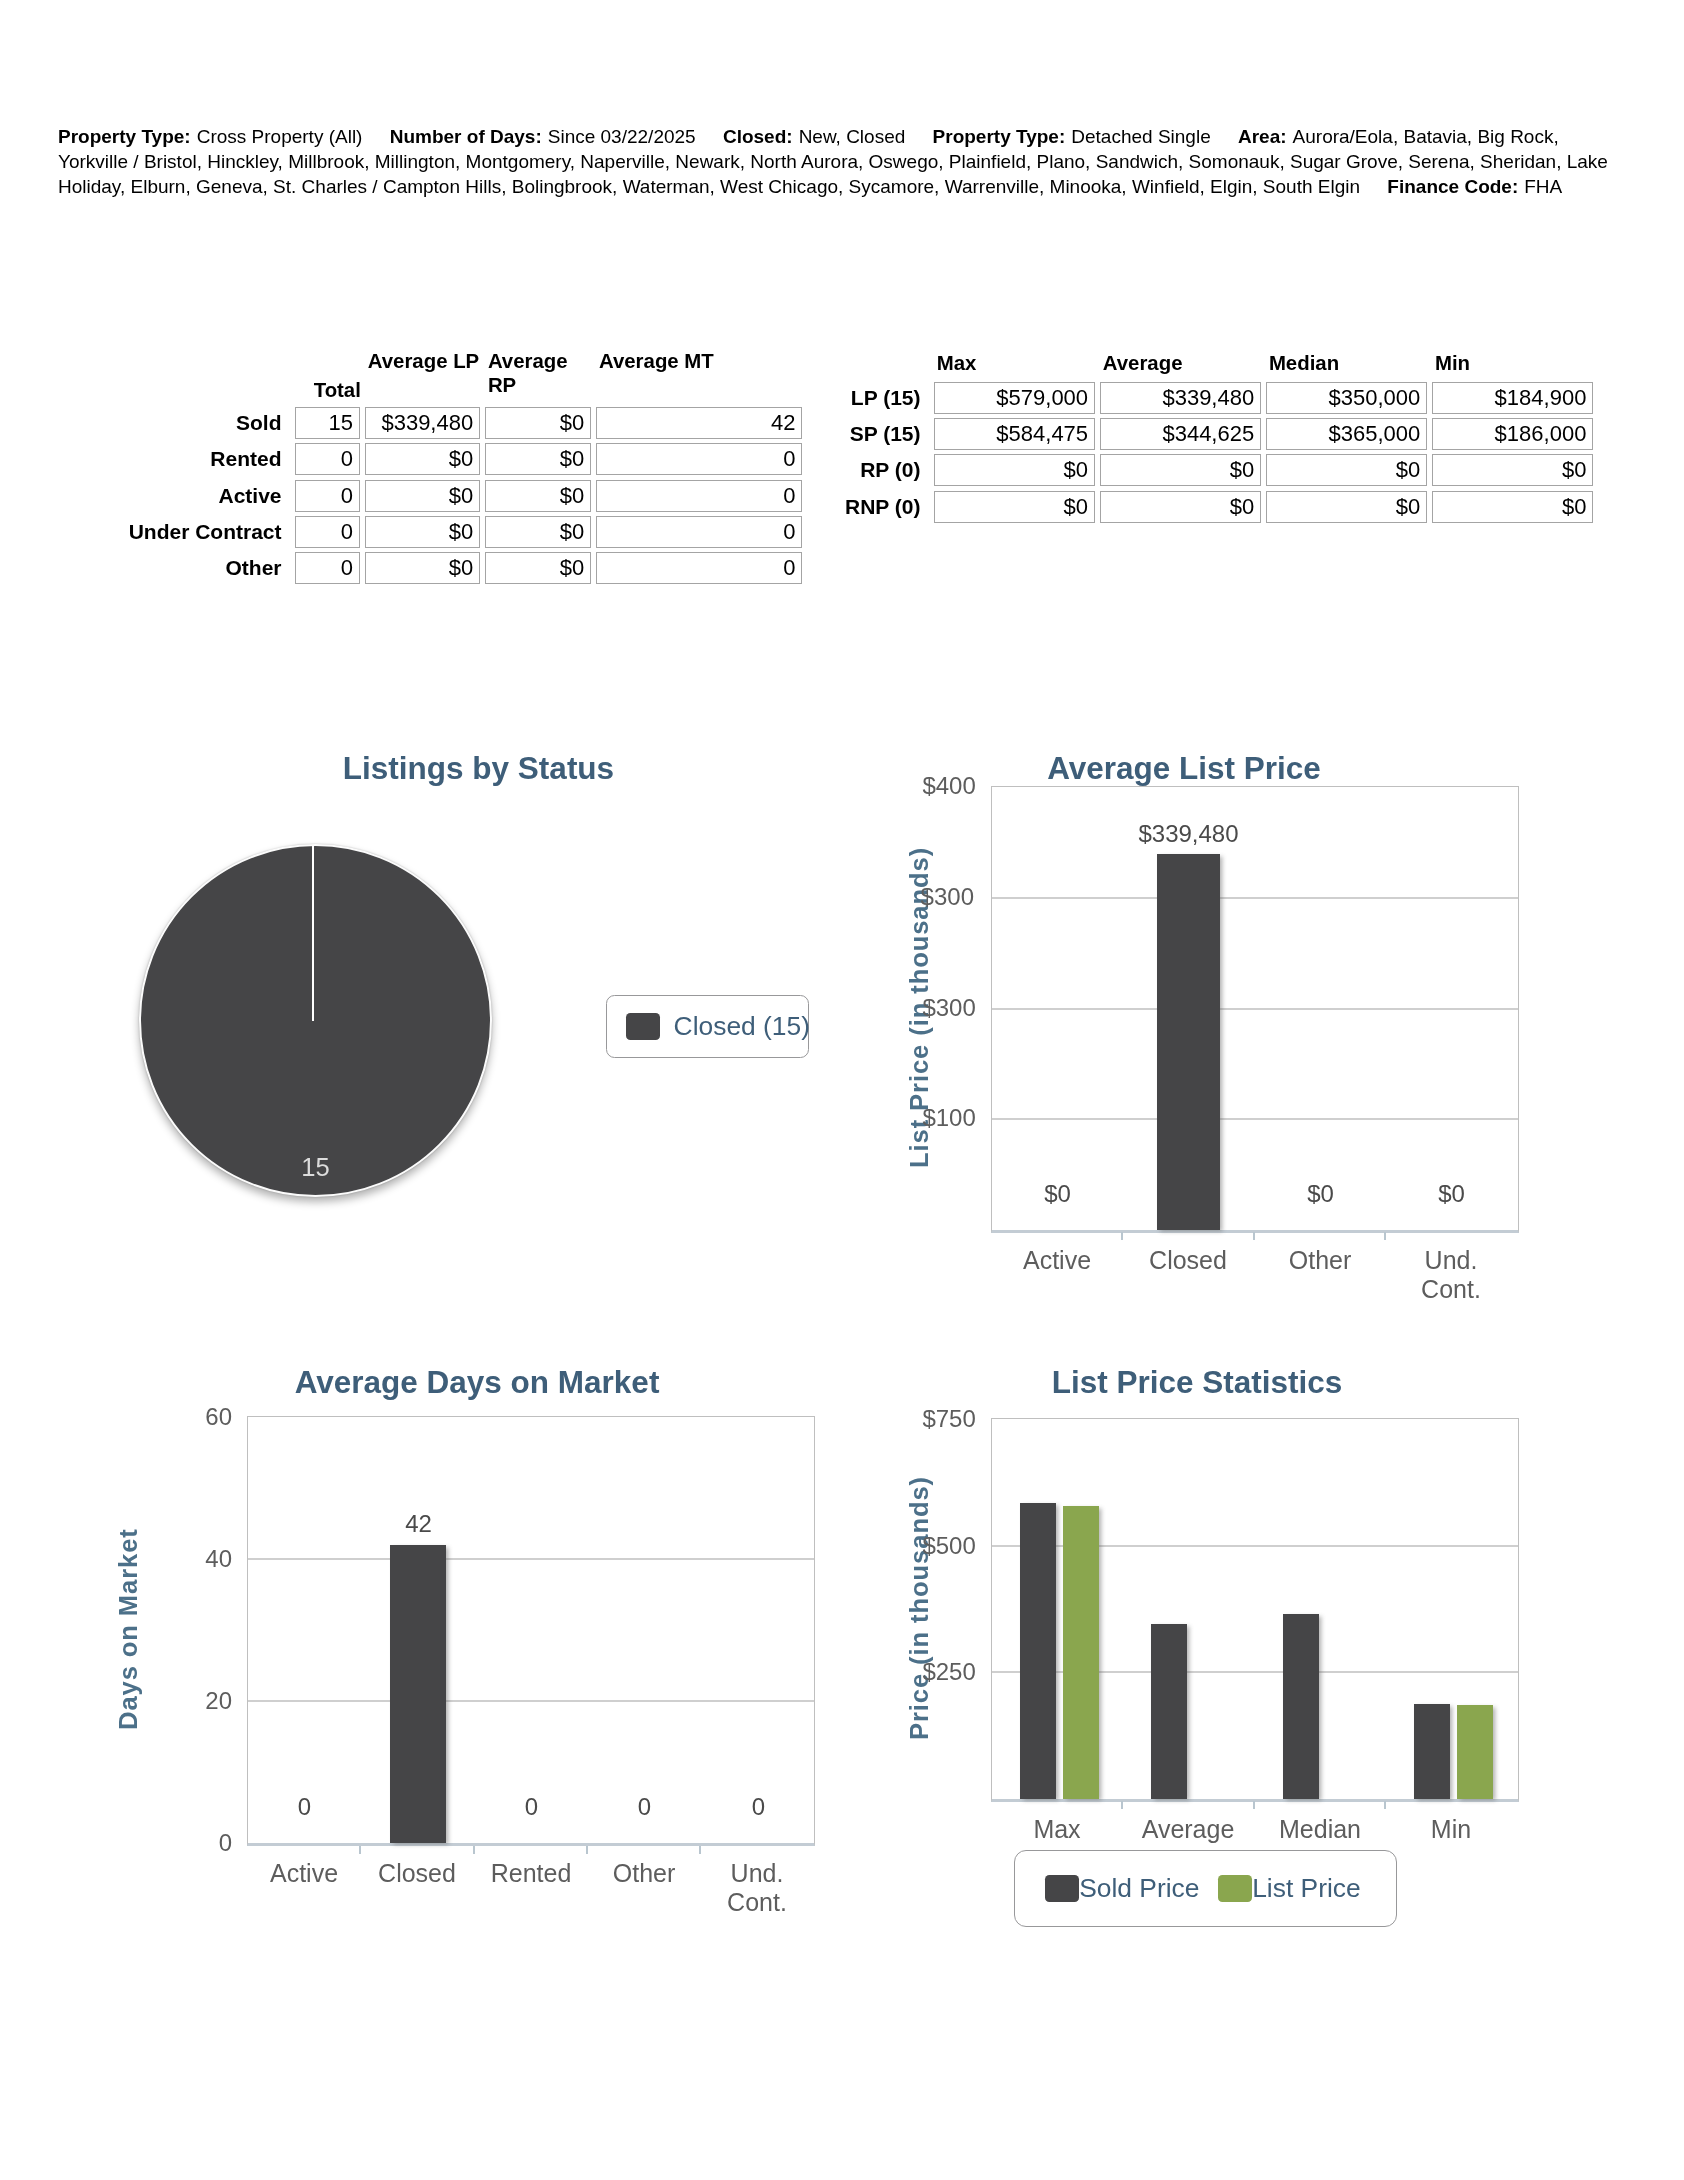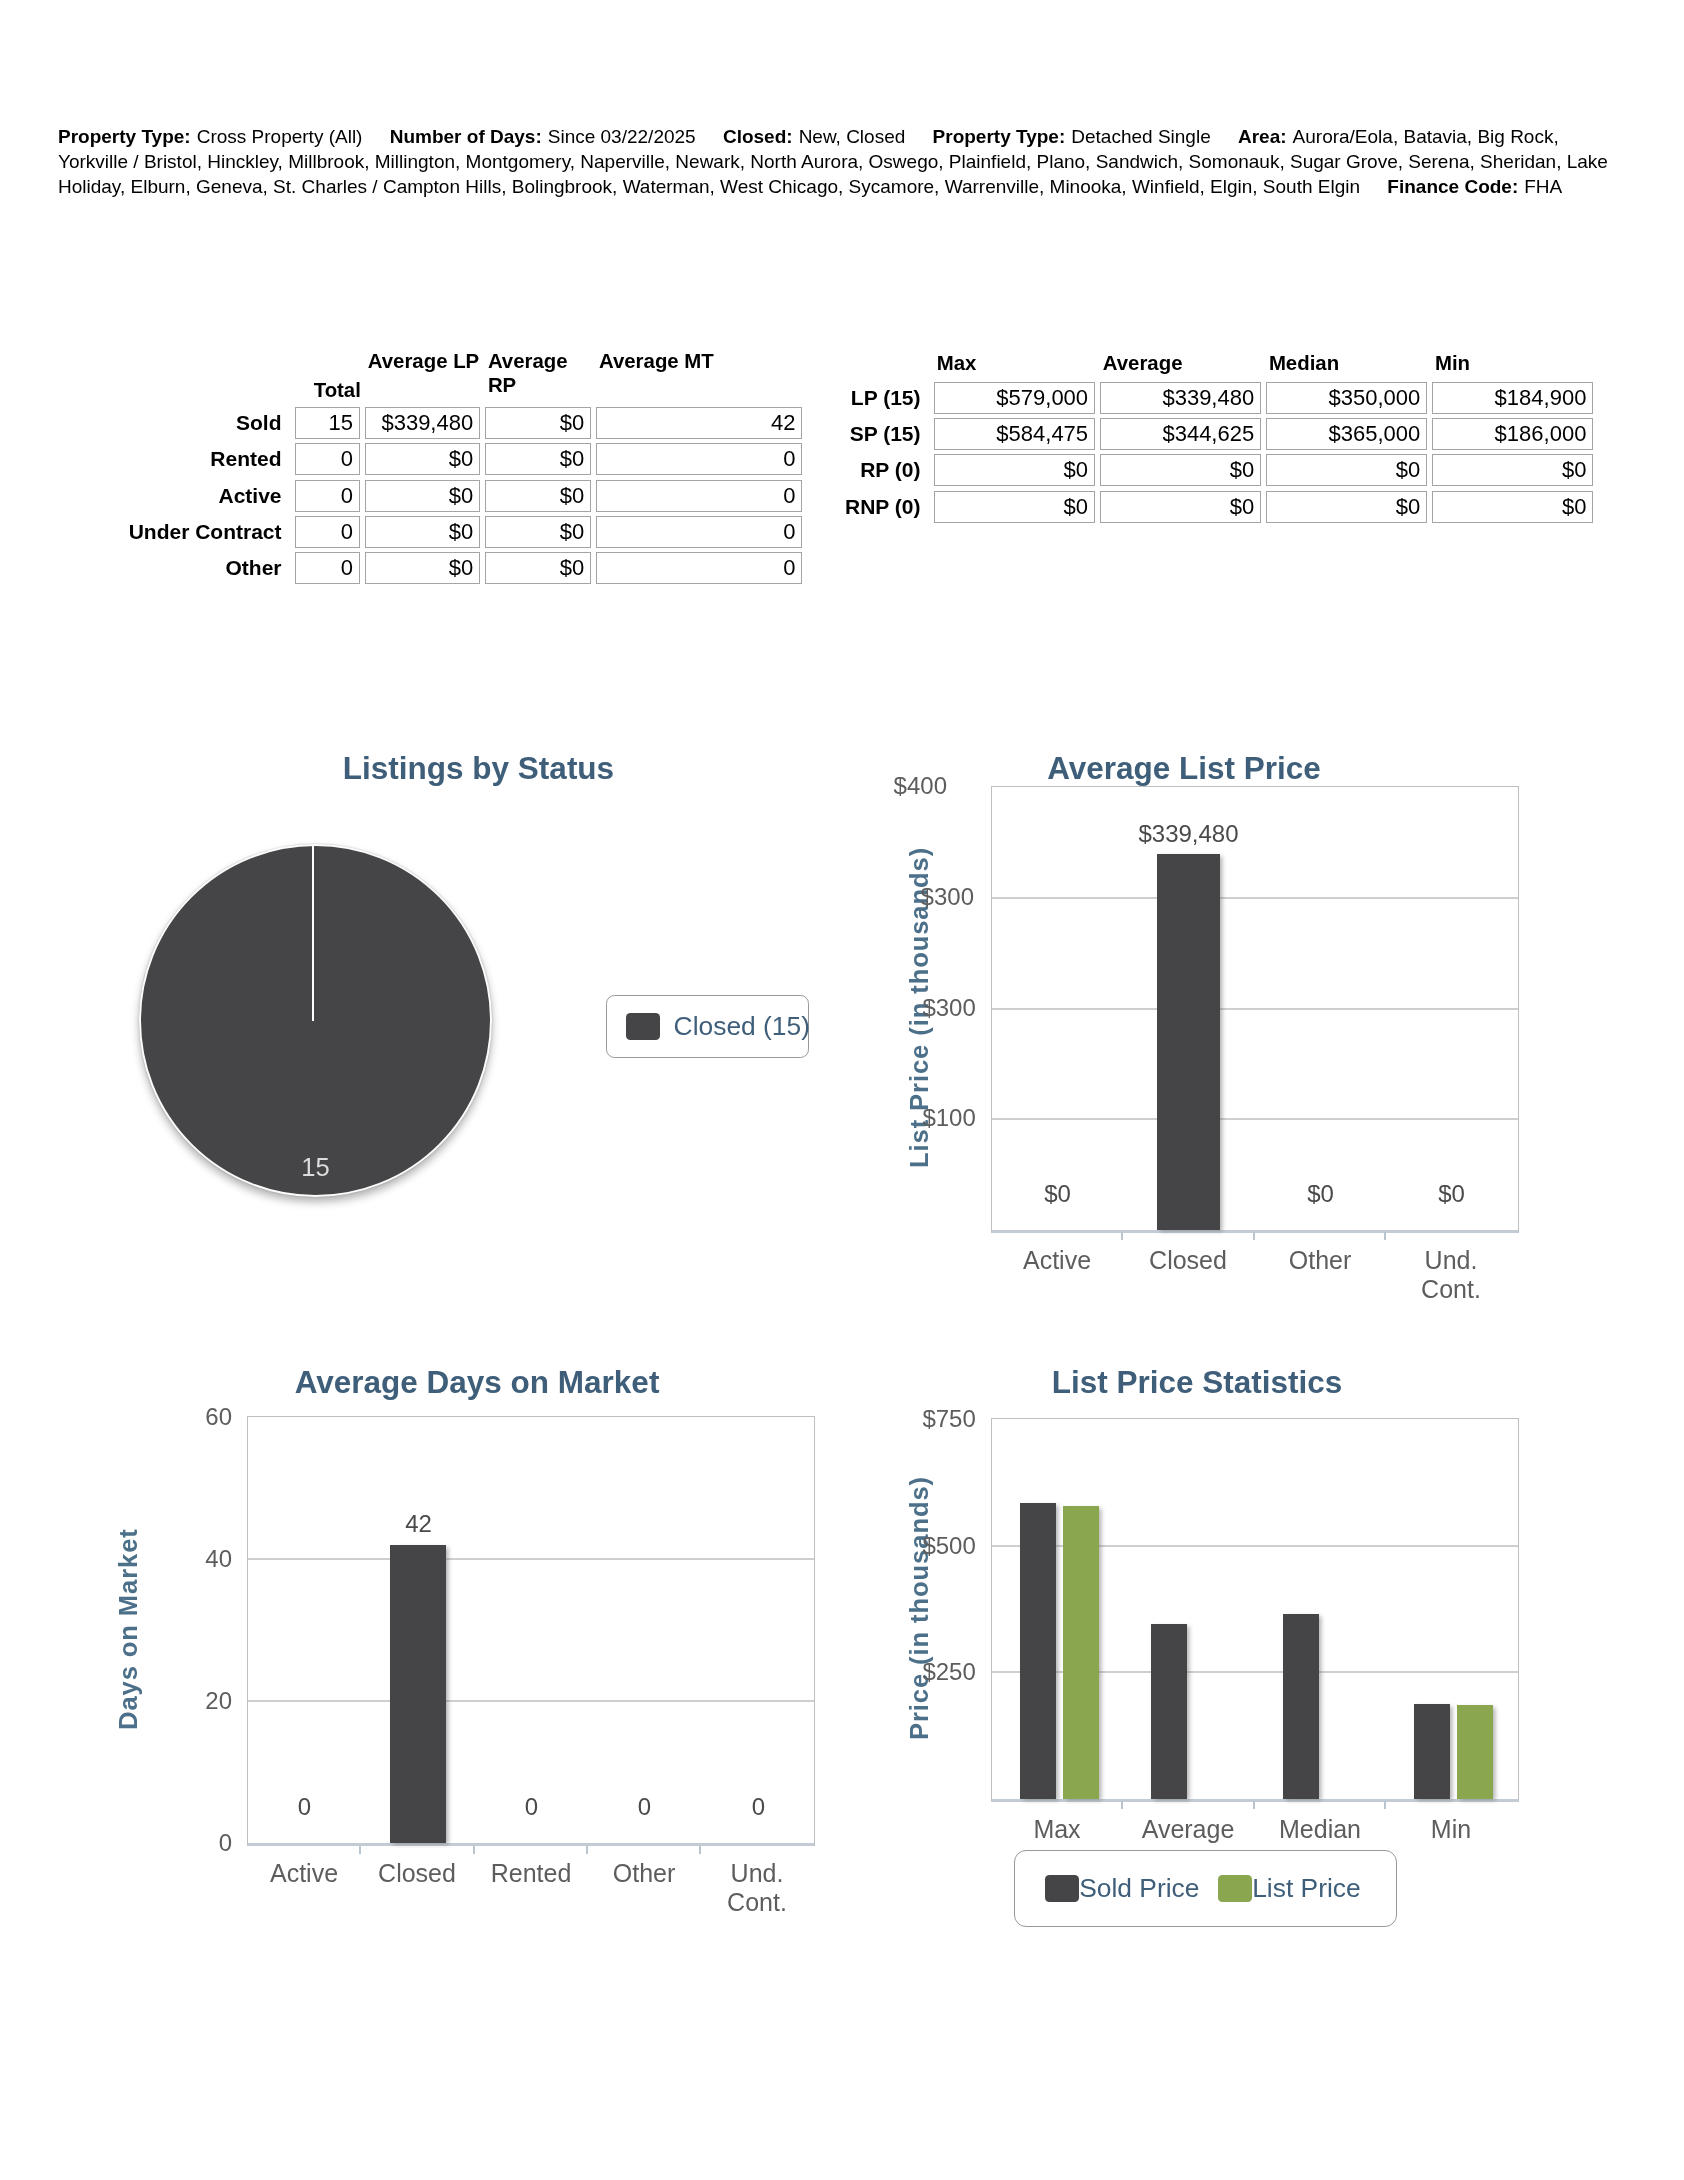--- a/index.html
+++ b/index.html
@@ -189,21 +189,21 @@
     <div class="plot">
         <div class="gridline" style="top: 110px;"></div>
         <div class="gridline" style="top: 221px;"></div>
         <div class="gridline" style="top: 331px;"></div>
         <div class="bar-label" style="left: -28px; bottom: 22px;">$0</div>
         <div class="bar" style="width: 63px; height: 376px; left: 165px; background: rgb(69, 69, 71);"></div>
         <div class="bar-label" style="left: 103px; bottom: 382px;">$339,480</div>
         <div class="bar-label" style="left: 235px; bottom: 22px;">$0</div>
         <div class="bar-label" style="left: 366px; bottom: 22px;">$0</div>
       </div>
-  <div class="tick-label" style="left: 12.8px; top: 45px; text-align: center;">$400</div>
+  <div class="tick-label" style="left: 12.8px; top: 45px;">$400</div>
       <div class="tick-label" style="left: 11px; top: 156px; text-align: right;">$300</div>
       <div class="tick-label" style="left: 12.8px; top: 267px;">$300</div>
       <div class="tick-label" style="left: 12.8px; top: 377px;">$100</div>
       <div class="cat-label" style="left: 152px; top: 520px; width: 106px;">Active</div>
       <div class="cat-label" style="left: 283px; top: 520px; width: 106px;">Closed</div>
       <div class="bound-tick" style="left: 269px; top: 506px;"></div>
       <div class="cat-label" style="left: 415px; top: 520px; width: 106px;">Other</div>
       <div class="bound-tick" style="left: 401px; top: 506px;"></div>
       <div class="cat-label" style="left: 546px; top: 520px; width: 106px;">Und. Cont.</div>
       <div class="bound-tick" style="left: 532px; top: 506px;"></div>

